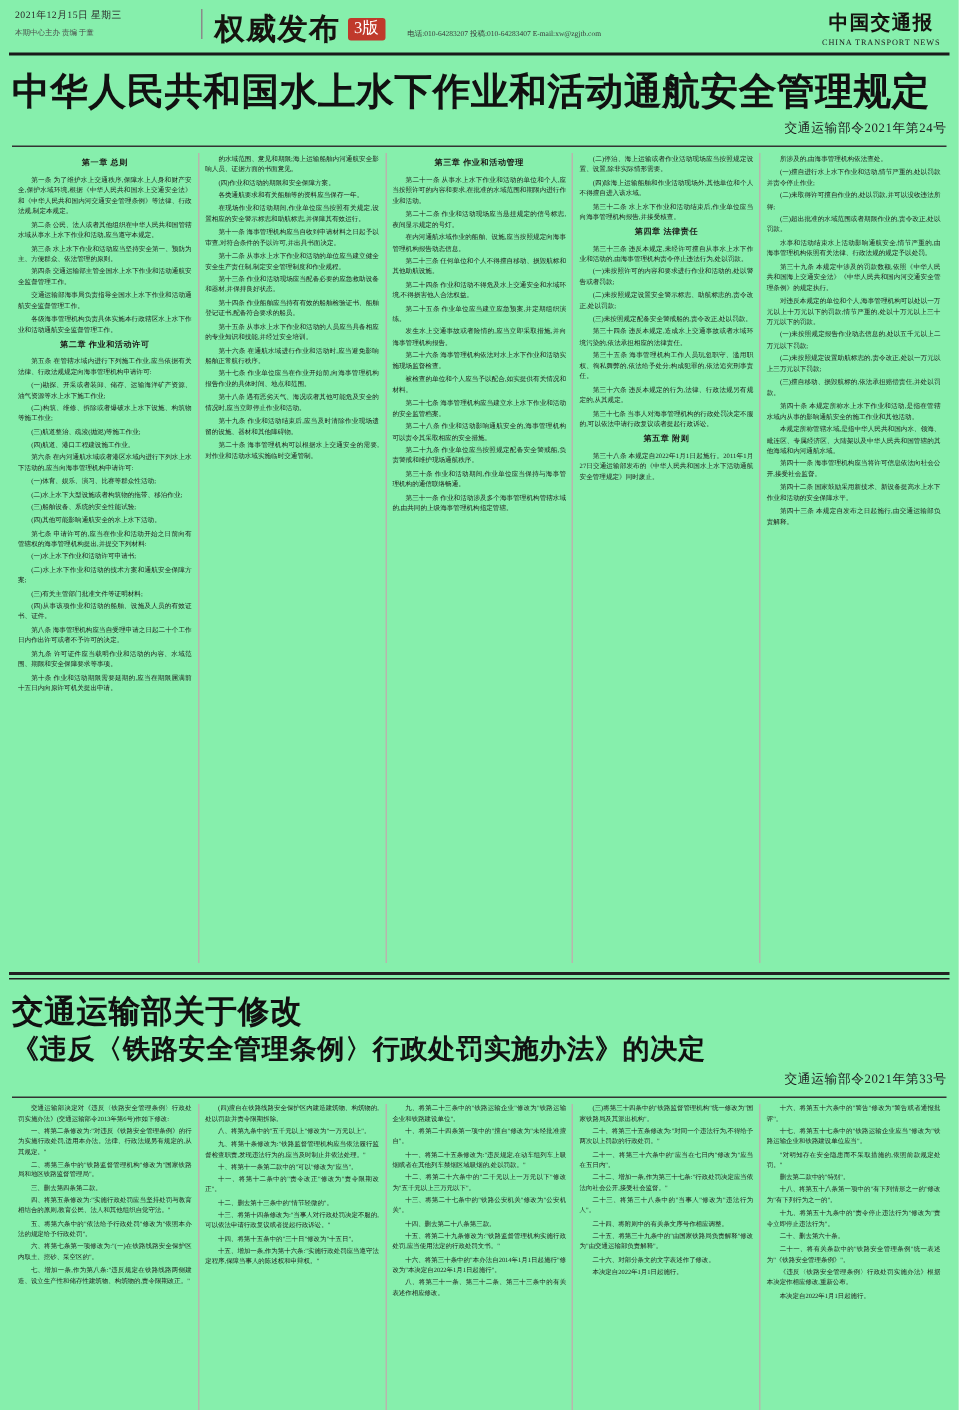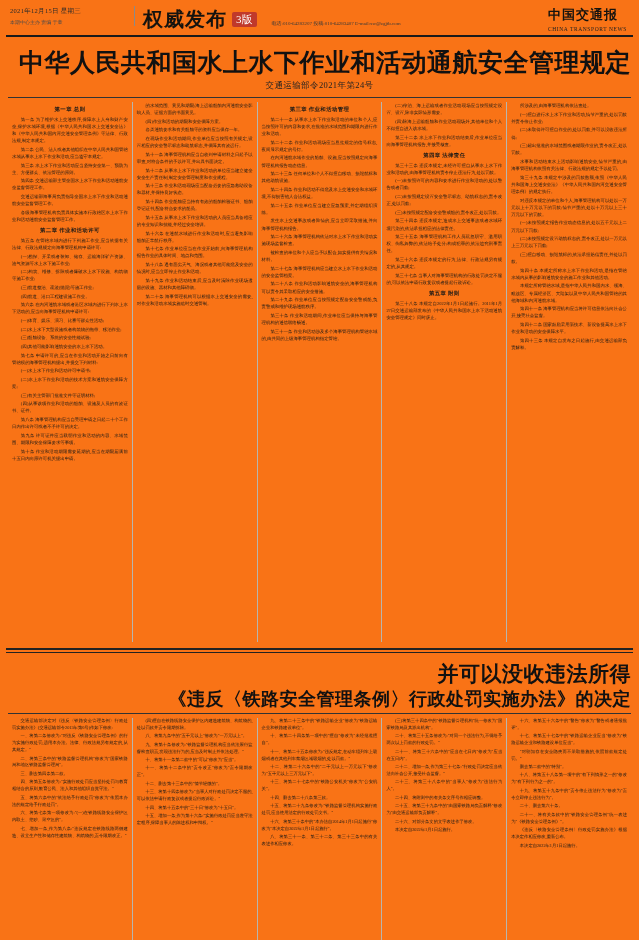--- a/index.html
+++ b/index.html
@@ -6,21 +6,21 @@
   body{
     width:639px;height:940px;
     background:#f3f1ec;
     font-family:"Liberation Serif","DejaVu Serif",serif;
     color:#15130f;
     overflow:hidden;
   }
   .page{
     position:relative;
     width:639px;height:940px;
-    background:#f97316;
+    background:#86efac;
     box-sizing:border-box;
     padding:0 6px;
   }
   
   .masthead{
     display:flex;align-items:flex-start;
     padding:6px 4px 2px 4px;
     border-bottom:2px solid #1a1a1a;
   }
   .mast-left{
@@ -37,36 +37,36 @@
     font-family:"DejaVu Serif",serif;
   }
   .page-badge{
     background:#c0392b;color:#fff;font-size:11px;font-weight:normal;
     padding:1px 4px;border-radius:2px;line-height:1.1;
   }
   .mast-contact{
     font-size:5px;color:#3a3a3a;line-height:1.5;margin-left:10px;padding-top:8px;
   }
   .mast-right{
-    margin-left:auto;text-align:left;padding-right:2px;
+    margin-left:auto;text-align:center;padding-right:2px;
   }
   .mast-right .cn{font-size:13px;font-weight:bold;letter-spacing:1px;}
   .mast-right .en{font-size:5.5px;letter-spacing:.6px;color:#222;margin-top:2px;}
   
   .article{padding:0 2px;}
   .headline{
-    text-align:right;font-weight:bold;
-    font-family:Liberation Sans, sans-serif;
+    text-align:left;font-weight:bold;
+    font-family:Liberation Serif, serif;
     letter-spacing:.5px;color:#111;
   }
   .h1-main{font-size:25px;margin:10px 0 2px 0;line-height:1.2;}
   .h2-line1{font-size:21px;margin:8px 0 1px 0;line-height:1.25;}
   .h2-line2{font-size:18px;margin:0 0 2px 0;line-height:1.25;}
   .decree{
-    text-align:center;font-size:8.5px;color:#222;margin:3px 0 5px 0;
+    text-align:right;font-size:8.5px;color:#222;margin:3px 0 5px 0;
     letter-spacing:.4px;
   }
   .rule-thin{border-top:1px solid #333;margin:2px 0 4px 0;}
   .rule-double{
     border-top:2px solid #222;border-bottom:1px solid #222;
     height:2px;margin:6px 0 4px 0;
   }
   
   .cols{
     display:flex;gap:0;
@@ -209,22 +209,23 @@
           <p>第四十一条 海事管理机构应当将许可信息依法向社会公开,接受社会监督。</p>
           <p>第四十二条 国家鼓励采用新技术、新设备提高水上水下作业和活动的安全保障水平。</p>
           <p>第四十三条 本规定自发布之日起施行,由交通运输部负责解释。</p>
         </div>
       </div>
   </div>
 
   <div class="rule-double"></div>
 
   <div class="article">
-    <div class="headline h2-line1">并可以没收违法所得</div>
+    <div class="headline h2-line1">交通运输部关于修改</div>
     <div class="headline h2-line2">《违反〈铁路安全管理条例〉行政处罚实施办法》的决定</div>
+    <div class="decree">交通运输部令2021年第33号</div>
     <div class="rule-thin"></div>
     <div class="cols body2">
         <div class="col">
           <p>交通运输部决定对《违反〈铁路安全管理条例〉行政处罚实施办法》(交通运输部令2013年第6号)作如下修改:</p>
           <p>一、将第二条修改为:"对违反《铁路安全管理条例》的行为实施行政处罚,适用本办法。法律、行政法规另有规定的,从其规定。"</p>
           <p>二、将第三条中的"铁路监督管理机构"修改为"国家铁路局和地区铁路监督管理局"。</p>
           <p>三、删去第四条第二款。</p>
           <p>四、将第五条修改为:"实施行政处罚应当坚持处罚与教育相结合的原则,教育公民、法人和其他组织自觉守法。"</p>
           <p>五、将第六条中的"依法给予行政处罚"修改为"依照本办法的规定给予行政处罚"。</p>
           <p>六、将第七条第一项修改为:"(一)在铁路线路安全保护区内取土、挖砂、采空区的"。</p>

